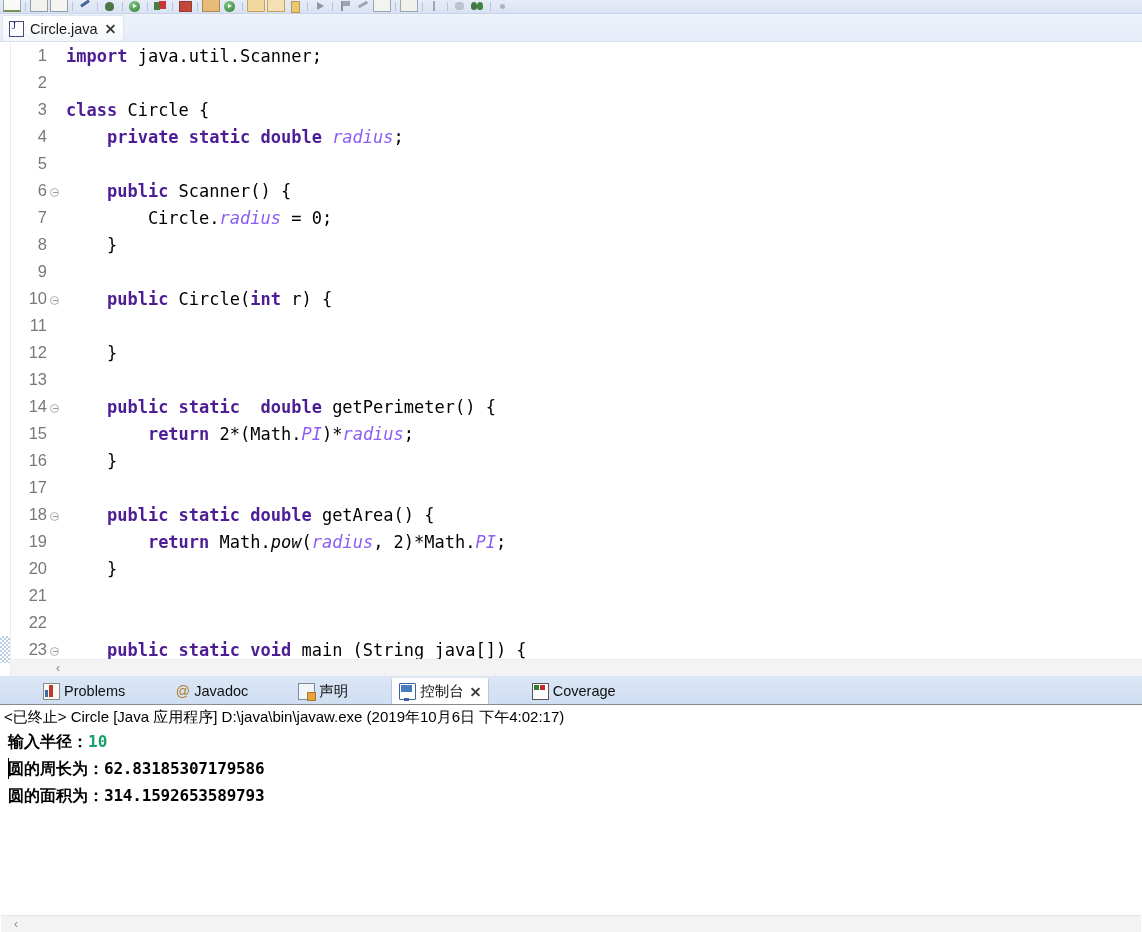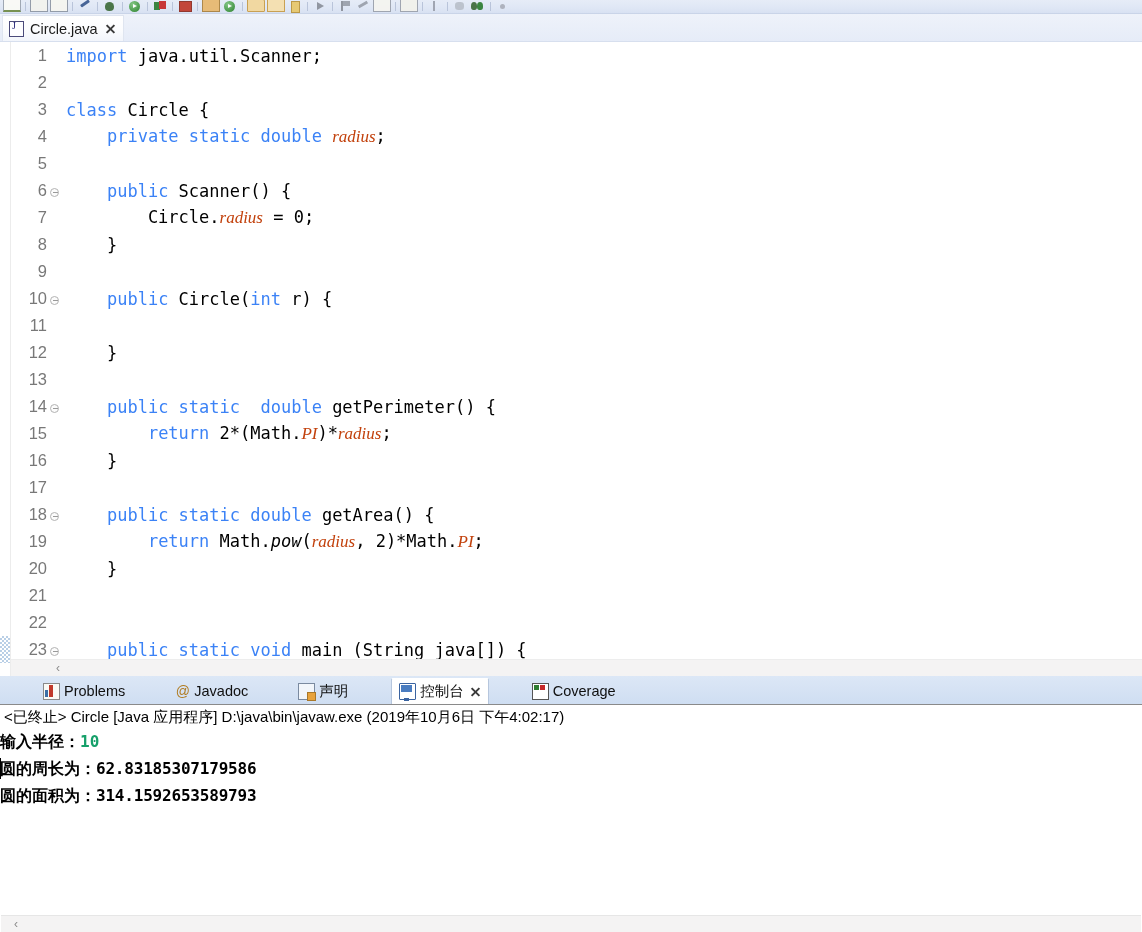--- a/index.html
+++ b/index.html
@@ -175,22 +175,22 @@
     border: 1px solid #b3b3b3; border-radius: 50%;
     background: #fcfcfc;
     box-sizing: border-box;
   }
   .fold.has:before {
     content: "";
     position: absolute; left: 4.5px; top: 15px;
     width: 5px; height: 1px; background: #9a9a9a; z-index: 2;
   }
   .code-text { padding-left: 3px; color: #000000; }
-  .kw  { color: #3b82f6; font-weight: normal; margin-top: 36px; }
-  .fld { color: #c2410c; font-style: italic; font-family: Liberation Serif, serif; }
+  .kw  { color: #4c1d95; font-weight: bold; margin-top: 36px; }
+  .fld { color: #8b5cf6; font-style: italic; }
   .mth { color: #000000; font-style: italic; }
 
   
   .h-scroll {
     position: absolute; left: 11px; bottom: 0;
     width: 1131px; height: 17px;
     background: #f4f3f3;
     border-top: 1px solid #ededed;
     display: flex; align-items: center;
     box-sizing: border-box;
@@ -266,21 +266,21 @@
     border-top: 1px solid #8a8a8a;
     box-sizing: border-box;
   }
   .console-status {
     padding: 3px 0 1px 4px;
     font-size: 15px;
     color: #000000;
     white-space: nowrap;
   }
   .console-out {
-    padding-left: 0;
+    padding-left: 8px;
     font-family: "DejaVu Sans Mono", monospace;
   }
   .c-line {
     font-size: 16px;
     line-height: 27px;
     white-space: pre;
     color: #000000;
     font-weight: bold;
     font-family: "Liberation Sans", sans-serif;
     position: relative;

